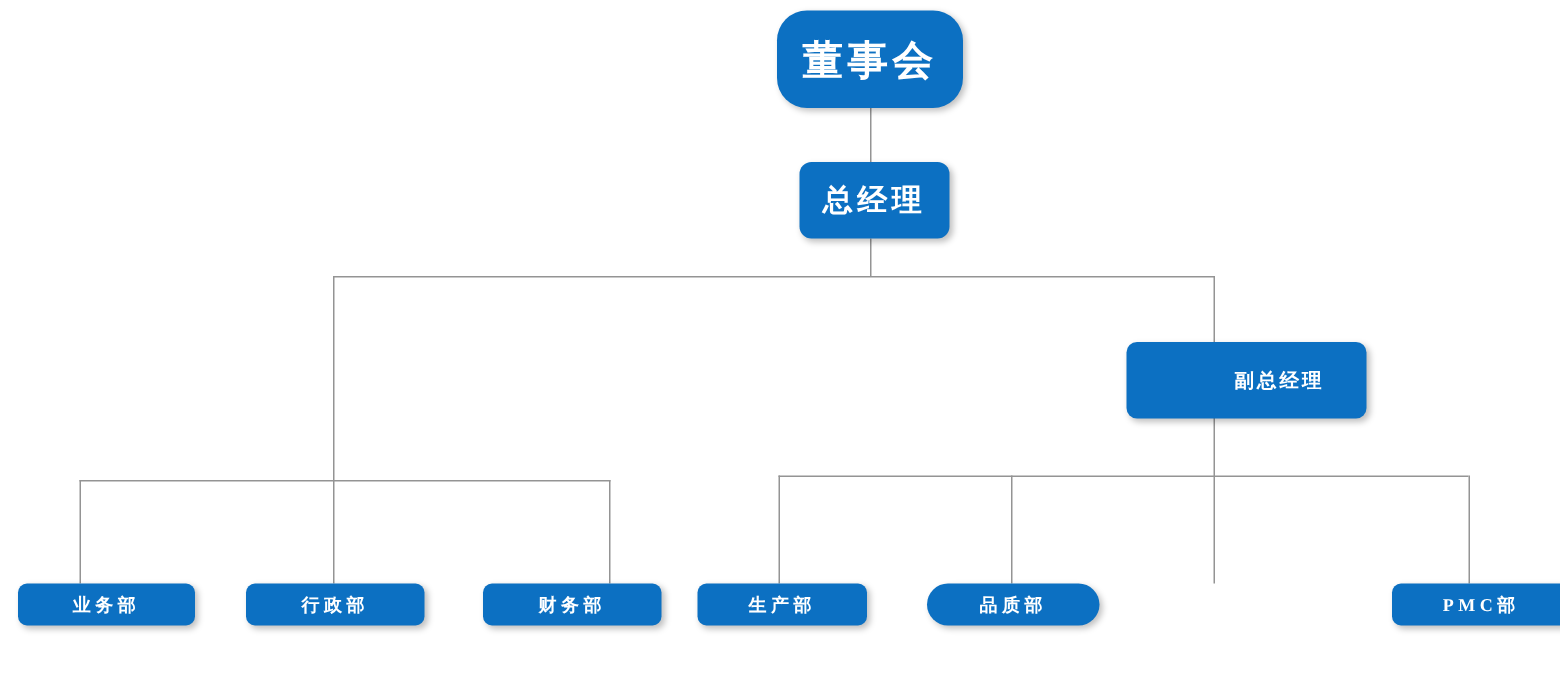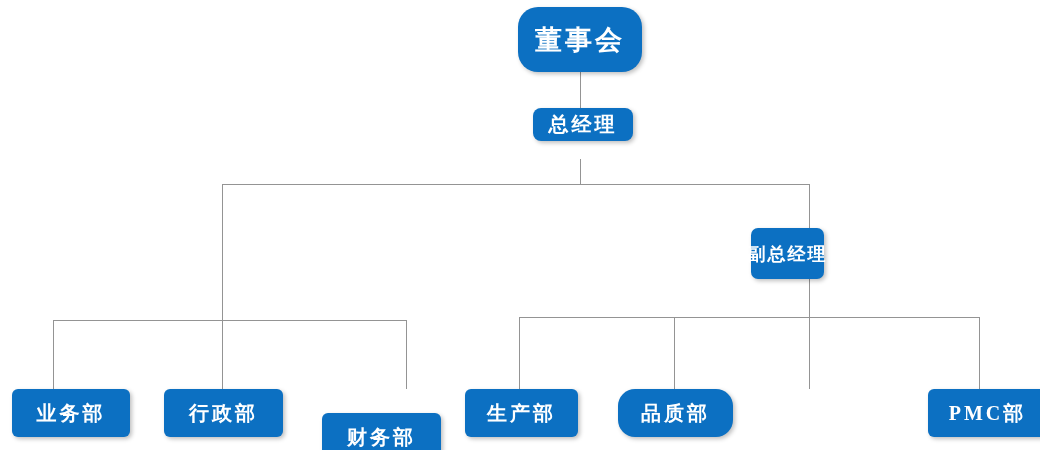--- a/index.html
+++ b/index.html
@@ -35,28 +35,28 @@
     display:flex;
     align-items:center;
     justify-content:center;
     font-weight:700;
     box-shadow:2px 2px 4px rgba(0,0,0,0.25);
     white-space:nowrap;
   }
   
   .n-board{left:518px;top:7px;width:124px;height:65px;border-radius:20px;font-size:27px;letter-spacing:3px;}
   
-  .n-gm{left:533px;top:108px;width:100px;height:33px;border-radius:8px;font-size:20px;letter-spacing:3px;}
+  .n-gm{left:533px;top:108px;width:100px;height:51px;border-radius:8px;font-size:20px;letter-spacing:3px;}
   
-  .n-dgm{left:751px;top:228px;width:73px;height:51px;border-radius:7px;font-size:18px;letter-spacing:2px;}
+  .n-dgm{left:751px;top:228px;width:116px;height:51px;border-radius:7px;font-size:13px;letter-spacing:2px;padding-left:44px;}
   
-  .dept{top:389px;height:48px;border-radius:6px;font-size:20px;letter-spacing:3px;}
+  .dept{top:389px;height:28px;border-radius:6px;font-size:12px;letter-spacing:3px;}
   .n-business{left:12px;width:118px;}
   .n-admin{left:164px;width:119px;text-align:right;}
-  .n-finance{left:322px;width:119px;margin-top:24px;}
+  .n-finance{left:322px;width:119px;}
   .n-production{left:465px;width:113px;}
   .n-quality{left:618px;width:115px;border-radius:17px;}
   .n-engineering{left:756px;width:115px;}
   .n-pmc{left:928px;width:119px;}
 </style>
 </head>
 <body>
 
 <div class="stage">
 

